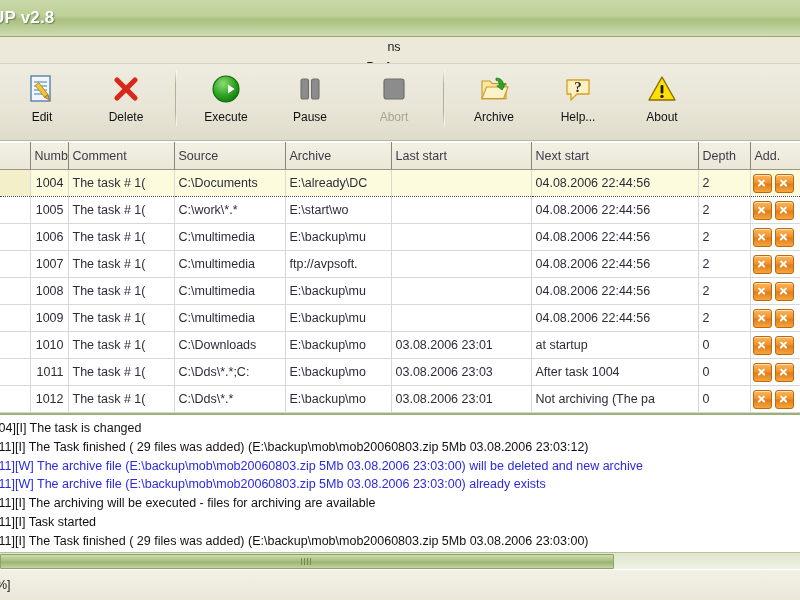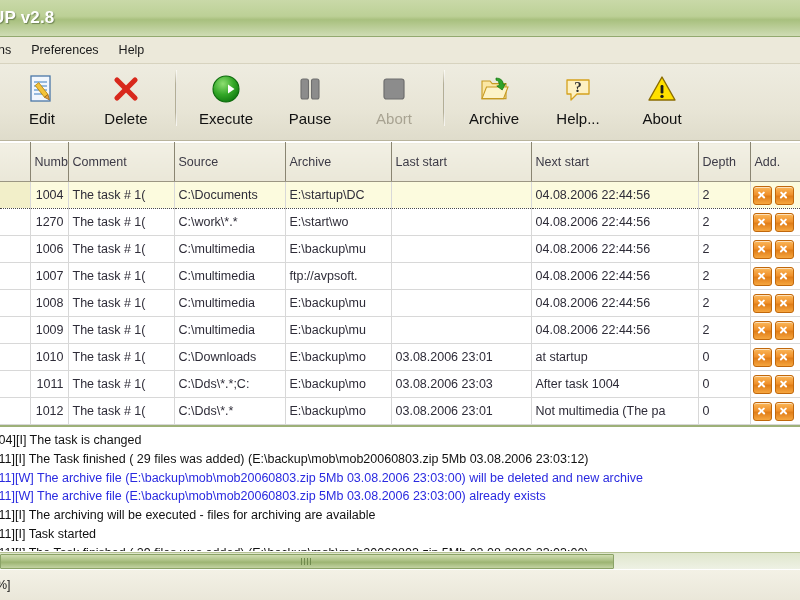--- a/index.html
+++ b/index.html
@@ -39,20 +39,21 @@
   }
 
   
   .menubar {
     height: 26px;
     background: #ece9da;
     border-bottom: 1px solid #d7d3bf;
     display: flex;
     align-items: center;
     overflow: hidden;
+    flex-direction: column;
   }
   .menu-item {
     font-size: 12.5px;
     color: #1b1b1b;
     padding: 3px 10px;
     white-space: nowrap;
     cursor: default;
   }
   .menu-item .uk { }
   .menu-item.clipped { padding-left: 0; margin-left: -2px; }
@@ -79,21 +80,21 @@
     box-sizing: border-box;
     cursor: default;
   }
   .tb-btn.wide { width: 92px; }
   .tb-icon {
     width: 32px; height: 32px;
     display: flex; align-items: center; justify-content: center;
     margin-bottom: 5px;
   }
   .tb-label {
-    font-size: 15px;
+    font-size: 12px;
     color: #111;
     white-space: nowrap;
   }
   .tb-btn.disabled .tb-label { color: #a8a392; }
   .tb-sep {
     width: 1px;
     height: 56px;
     margin: 2px 7px 0 7px;
     background: linear-gradient(to bottom, rgba(0,0,0,0) 0%, #b3ae96 25%, #b3ae96 75%, rgba(0,0,0,0) 100%);
     border-right: 1px solid rgba(255,255,255,.7);
@@ -113,21 +114,21 @@
     font-size: 12.5px;
   }
   table.grid th {
     background: linear-gradient(to bottom, #f2f0e4 0%, #eae7d8 100%);
     border-right: 1px solid #8a8572;
     border-bottom: 1px solid #9b9683;
     border-top: 1px solid #ffffff;
     color: #3c3a46;
     font-weight: normal;
     text-align: left;
-    padding: 9px 4px;
+    padding: 3px 4px;
     height: 20px;
     white-space: nowrap;
     overflow: hidden;
     cursor: default;
   }
   table.grid td {
     border-right: 1px solid #d8d8d8;
     border-bottom: 1px solid #d8d8d8;
     padding: 2px 4px;
     height: 22px;
@@ -395,34 +396,34 @@
           <th>Depth</th>
           <th>Add.</th>
         </tr>
       </thead>
       <tbody id="grid-body">
           <tr class="selected">
             <td class="rowhdr"></td>
             <td class="num">1004</td>
             <td>The task # 1(</td>
             <td>C:\Documents</td>
-            <td>E:\startup\DC</td>
+            <td>E:\already\DC</td>
             <td></td>
             <td class="c-red">04.08.2006 22:44:56</td>
             <td>2</td>
             <td class="addbtn-cell">
               <div class="addbtns">
                 <div class="xbtn"></div>
                 <div class="xbtn"></div>
               </div>
             </td>
           </tr>
           <tr>
             <td class="rowhdr"></td>
-            <td class="num">1270</td>
+            <td class="num">1005</td>
             <td>The task # 1(</td>
             <td>C:\work\*.*</td>
             <td>E:\start\wo</td>
             <td></td>
             <td class="c-red">04.08.2006 22:44:56</td>
             <td>2</td>
             <td class="addbtn-cell">
               <div class="addbtns">
                 <div class="xbtn"></div>
                 <div class="xbtn"></div>
@@ -525,21 +526,21 @@
               </div>
             </td>
           </tr>
           <tr>
             <td class="rowhdr"></td>
             <td class="num">1012</td>
             <td>The task # 1(</td>
             <td>C:\Dds\*.*</td>
             <td>E:\backup\mo</td>
             <td>03.08.2006 23:01</td>
-            <td class="c-red">Not multimedia (The pa</td>
+            <td class="c-red">Not archiving (The pa</td>
             <td>0</td>
             <td class="addbtn-cell">
               <div class="addbtns">
                 <div class="xbtn"></div>
                 <div class="xbtn"></div>
               </div>
             </td>
           </tr>
         </tbody>
     </table>

